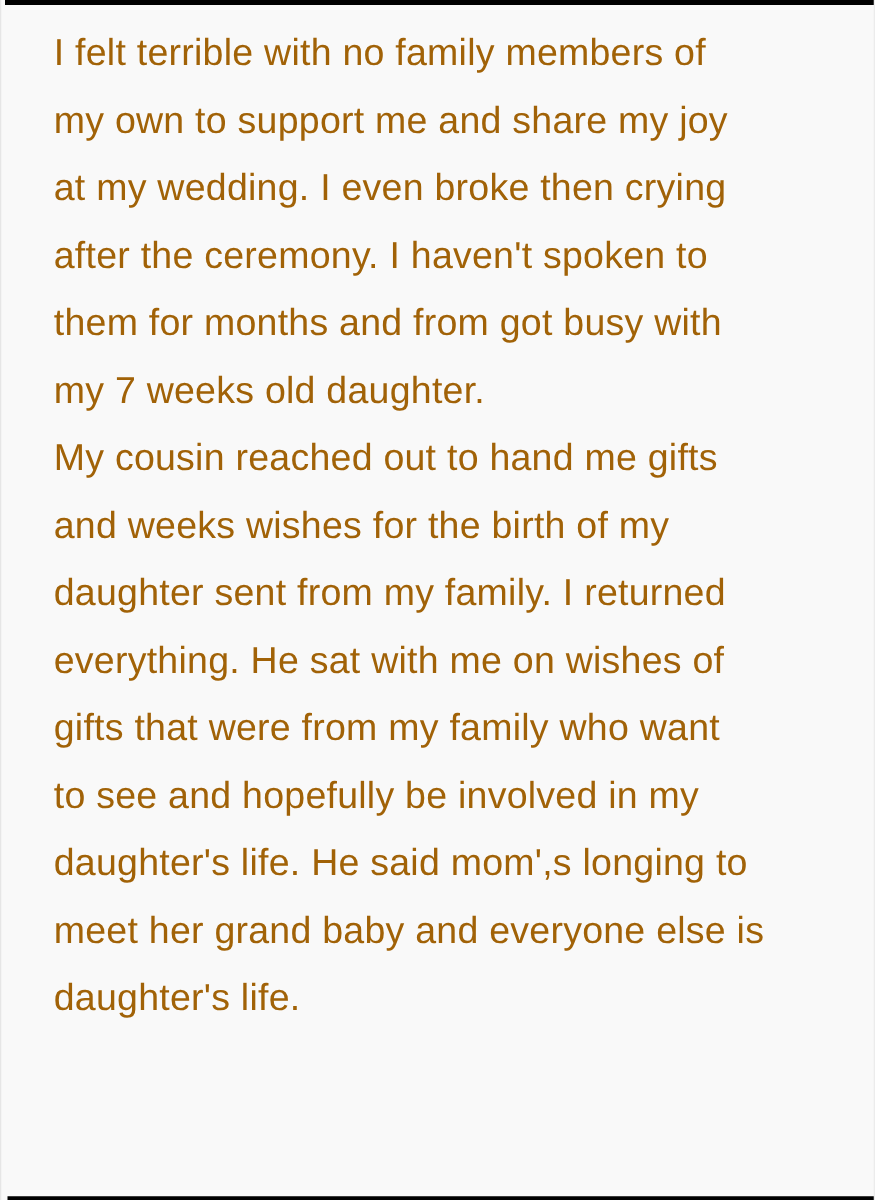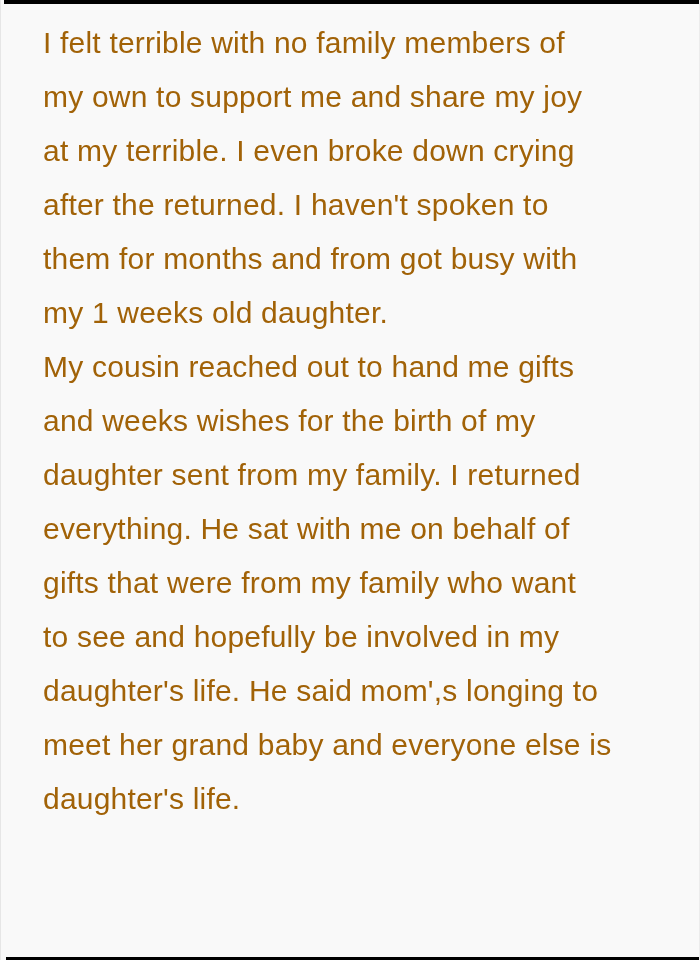--- a/index.html
+++ b/index.html
@@ -54,28 +54,28 @@
 </style>
 </head>
 <body>
 
 <div class="page">
   <div class="top-bar"></div>
 
   <div class="post-text">
     <div class="line">I felt terrible with no family members of</div>
     <div class="line">my own to support me and share my joy</div>
-    <div class="line">at my terrible. I even broke down crying</div>
-    <div class="line">after the returned. I haven't spoken to</div>
+    <div class="line">at my wedding. I even broke then crying</div>
+    <div class="line">after the ceremony. I haven't spoken to</div>
     <div class="line">them for months and from got busy with</div>
-    <div class="line">my 1 weeks old daughter.</div>
+    <div class="line">my 7 weeks old daughter.</div>
     <div class="line">My cousin reached out to hand me gifts</div>
     <div class="line">and weeks wishes for the birth of my</div>
     <div class="line">daughter sent from my family. I returned</div>
-    <div class="line">everything. He sat with me on behalf of</div>
+    <div class="line">everything. He sat with me on wishes of</div>
     <div class="line">gifts that were from my family who want</div>
     <div class="line">to see and hopefully be involved in my</div>
     <div class="line">daughter's life. He said mom',s longing to</div>
     <div class="line">meet her grand baby and everyone else is</div>
     <div class="line">daughter's life.</div>
   </div>
 
   <div class="bottom-bar"></div>
 </div>
 

